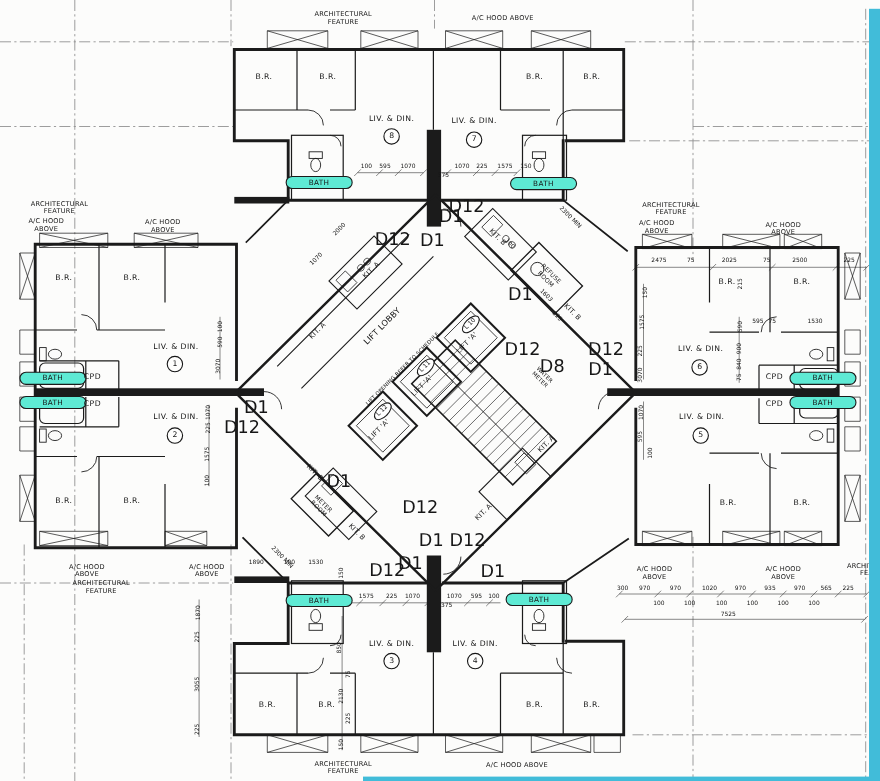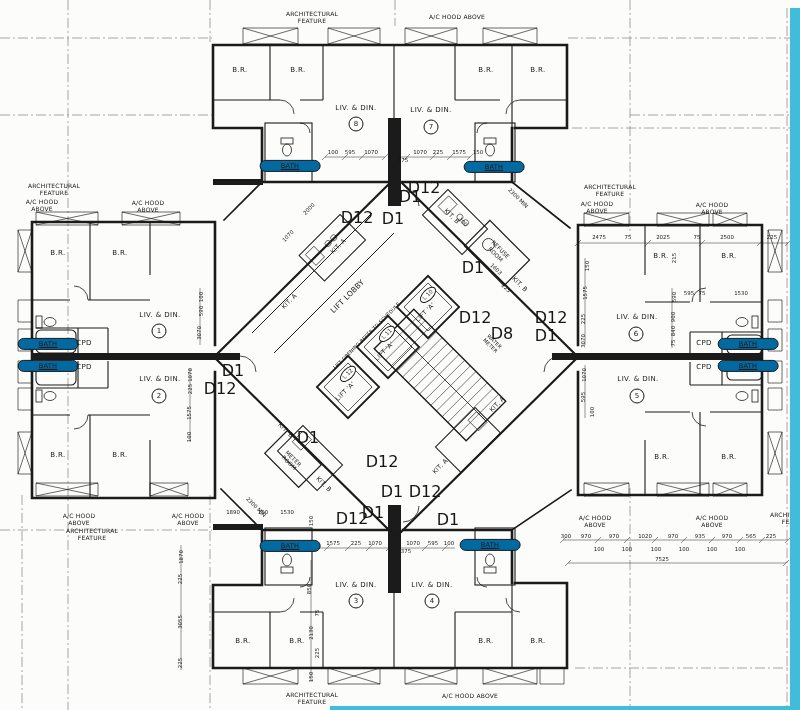--- a/index.html
+++ b/index.html
@@ -8,21 +8,21 @@
   .drawing{position:absolute;left:0;top:0;}
   .ann-layer{position:absolute;left:0;top:0;width:800px;height:710px;}
   .ann{position:absolute;white-space:pre;text-align:center;color:#161616;line-height:1.18;}
   .g-rooms{font-size:7px;letter-spacing:.4px;}
   .g-notes{font-size:6px;letter-spacing:.2px;}
   .g-core{font-size:6.3px;letter-spacing:.2px;}
   .g-dims{font-size:5.4px;letter-spacing:0;}
   .k-circ{width:13px;height:13px;border:1px solid #161616;border-radius:50%;
           font-size:7px;line-height:12px;letter-spacing:0;background:rgba(255,255,255,.6);}
   .k-tub{border:1.1px solid #1b1b1b;border-radius:7px;padding:0 20px;font-size:6.6px;
-         line-height:1.55;background:#0369a1;letter-spacing:.3px;text-decoration:underline;}
+         line-height:1.55;background:#5eead4;letter-spacing:.3px;}
   .k-oval{border:.9px solid #1b1b1b;border-radius:50%;padding:1px 3px;font-size:5.5px;
           line-height:1.3;background:#fff;letter-spacing:0;}
   .stripe-r{position:absolute;right:0;top:8px;width:10px;height:702px;background:var(--stripe,#41bcd9);}
   .stripe-b{position:absolute;left:330px;top:706px;width:470px;height:4px;background:var(--stripe,#41bcd9);}
 </style>
 </head>
 <body>
 
 <div class="canvas">
 

